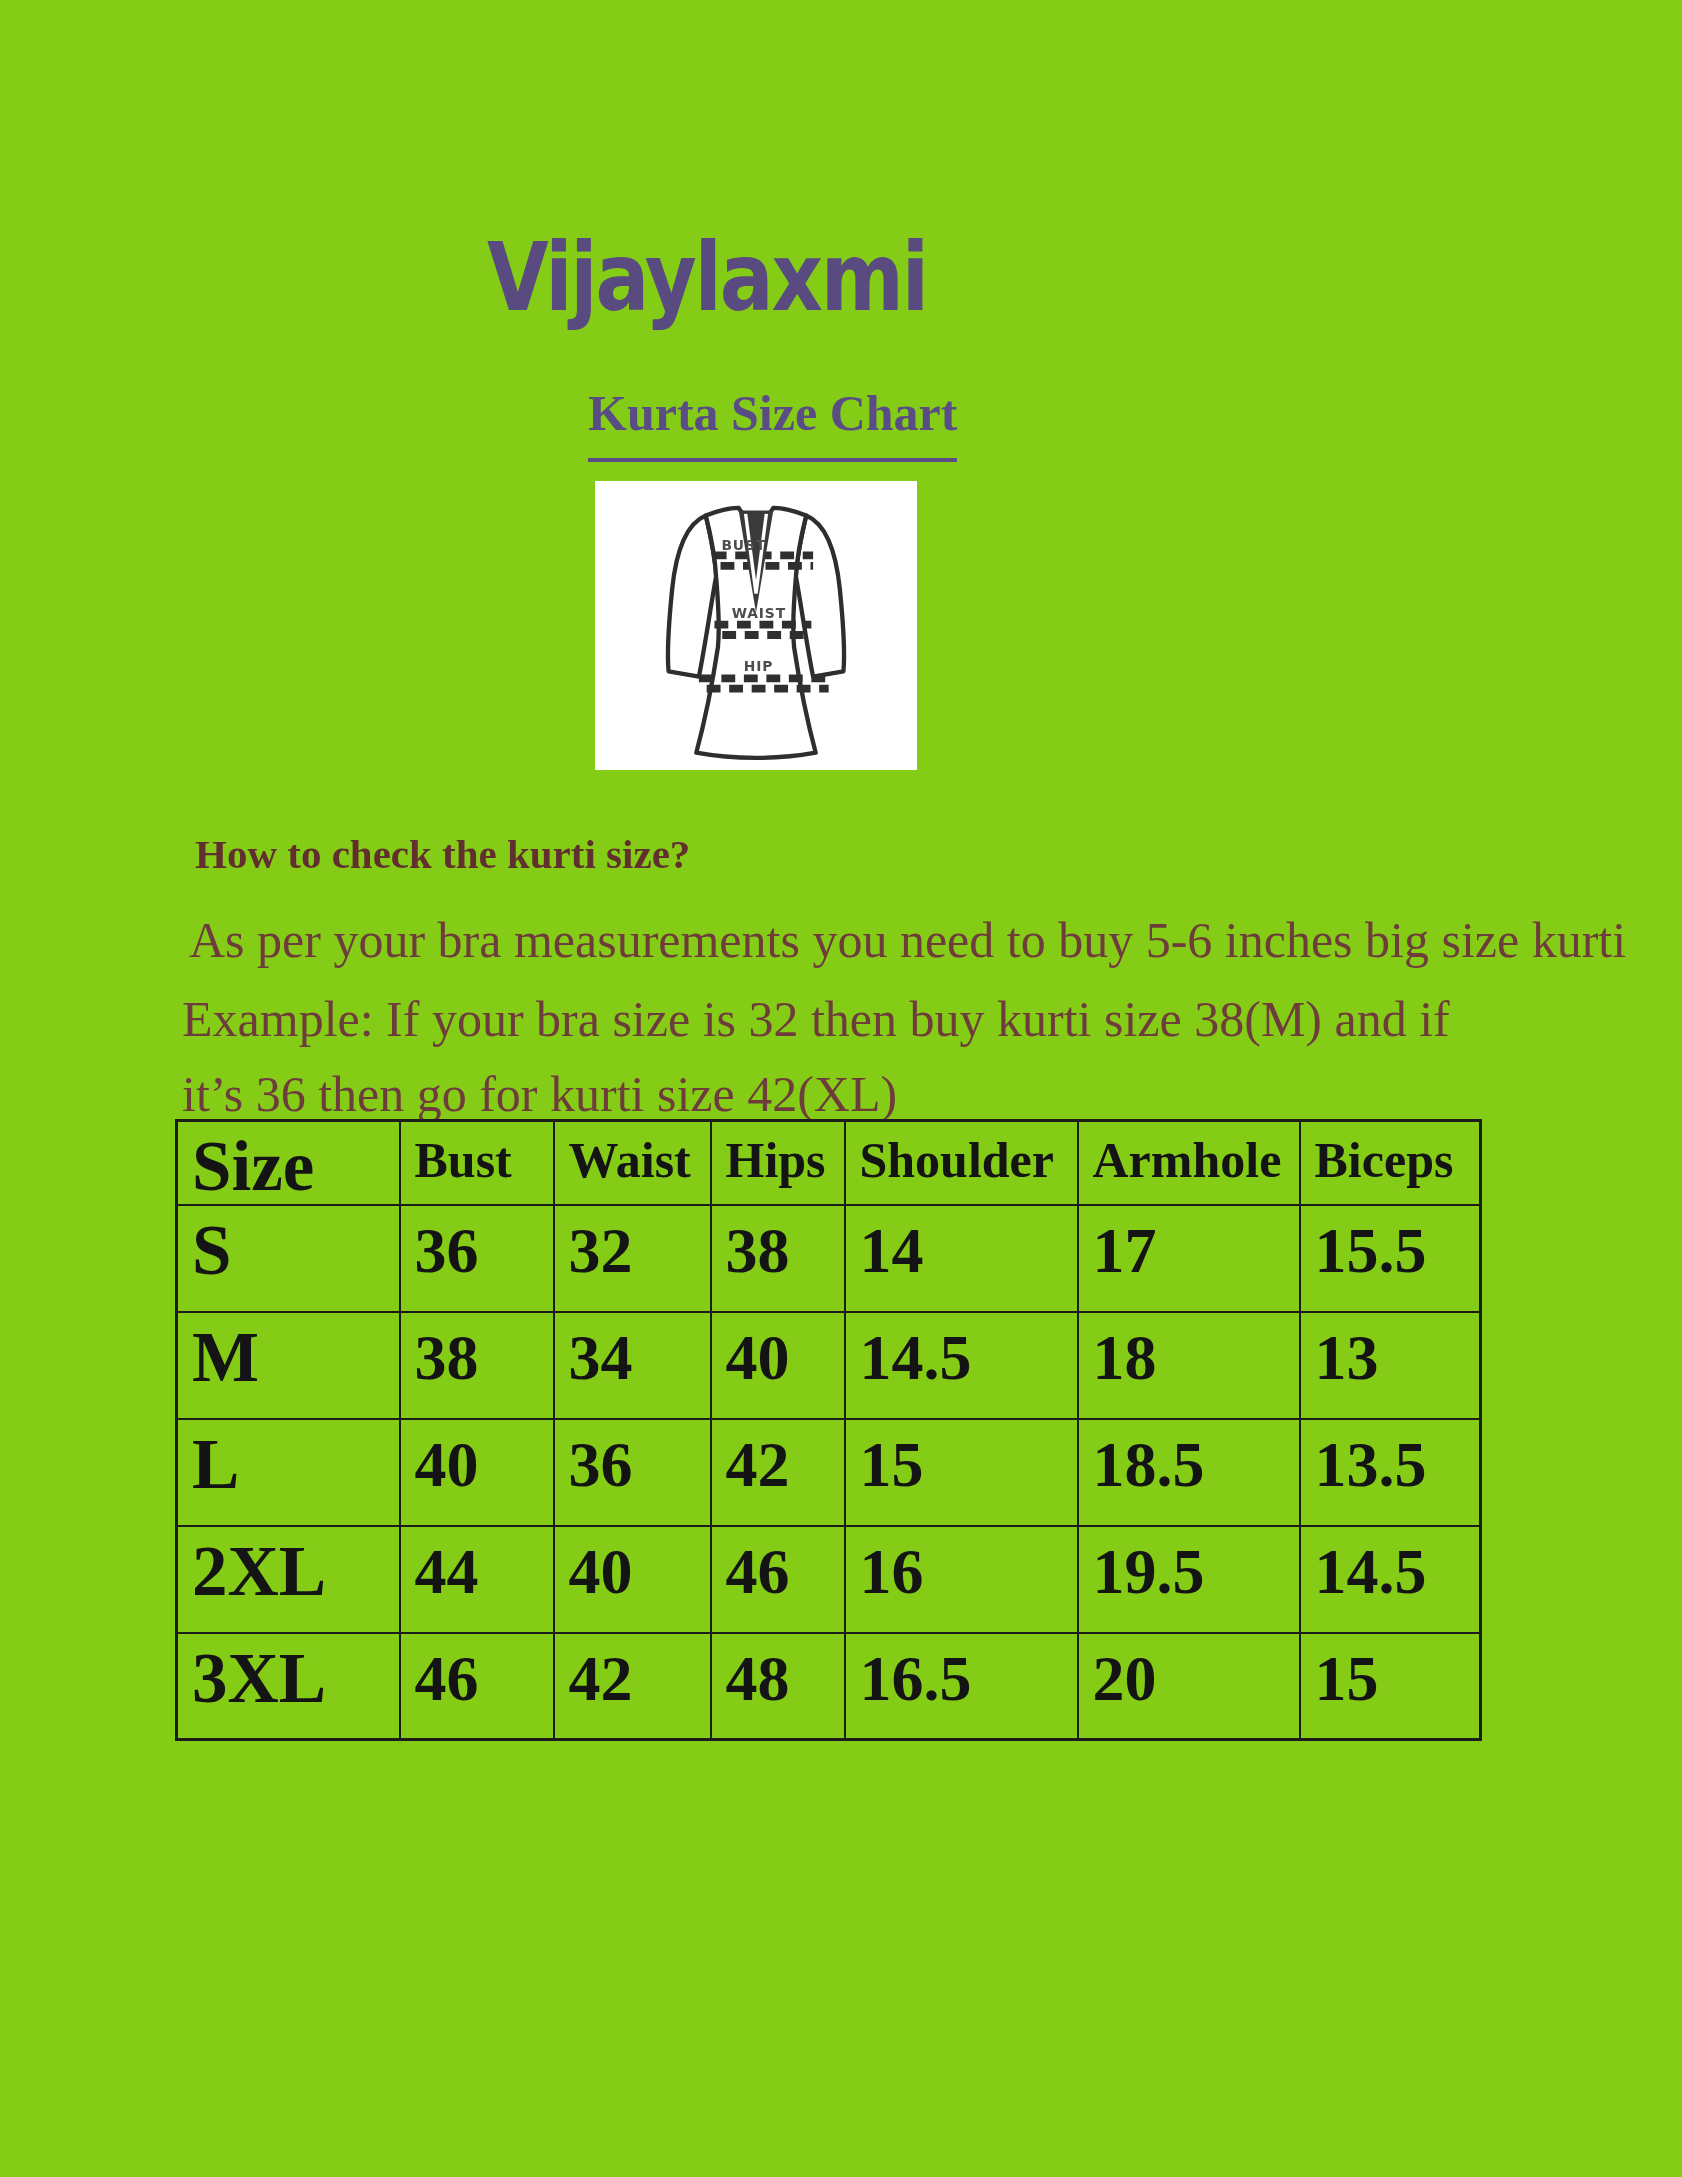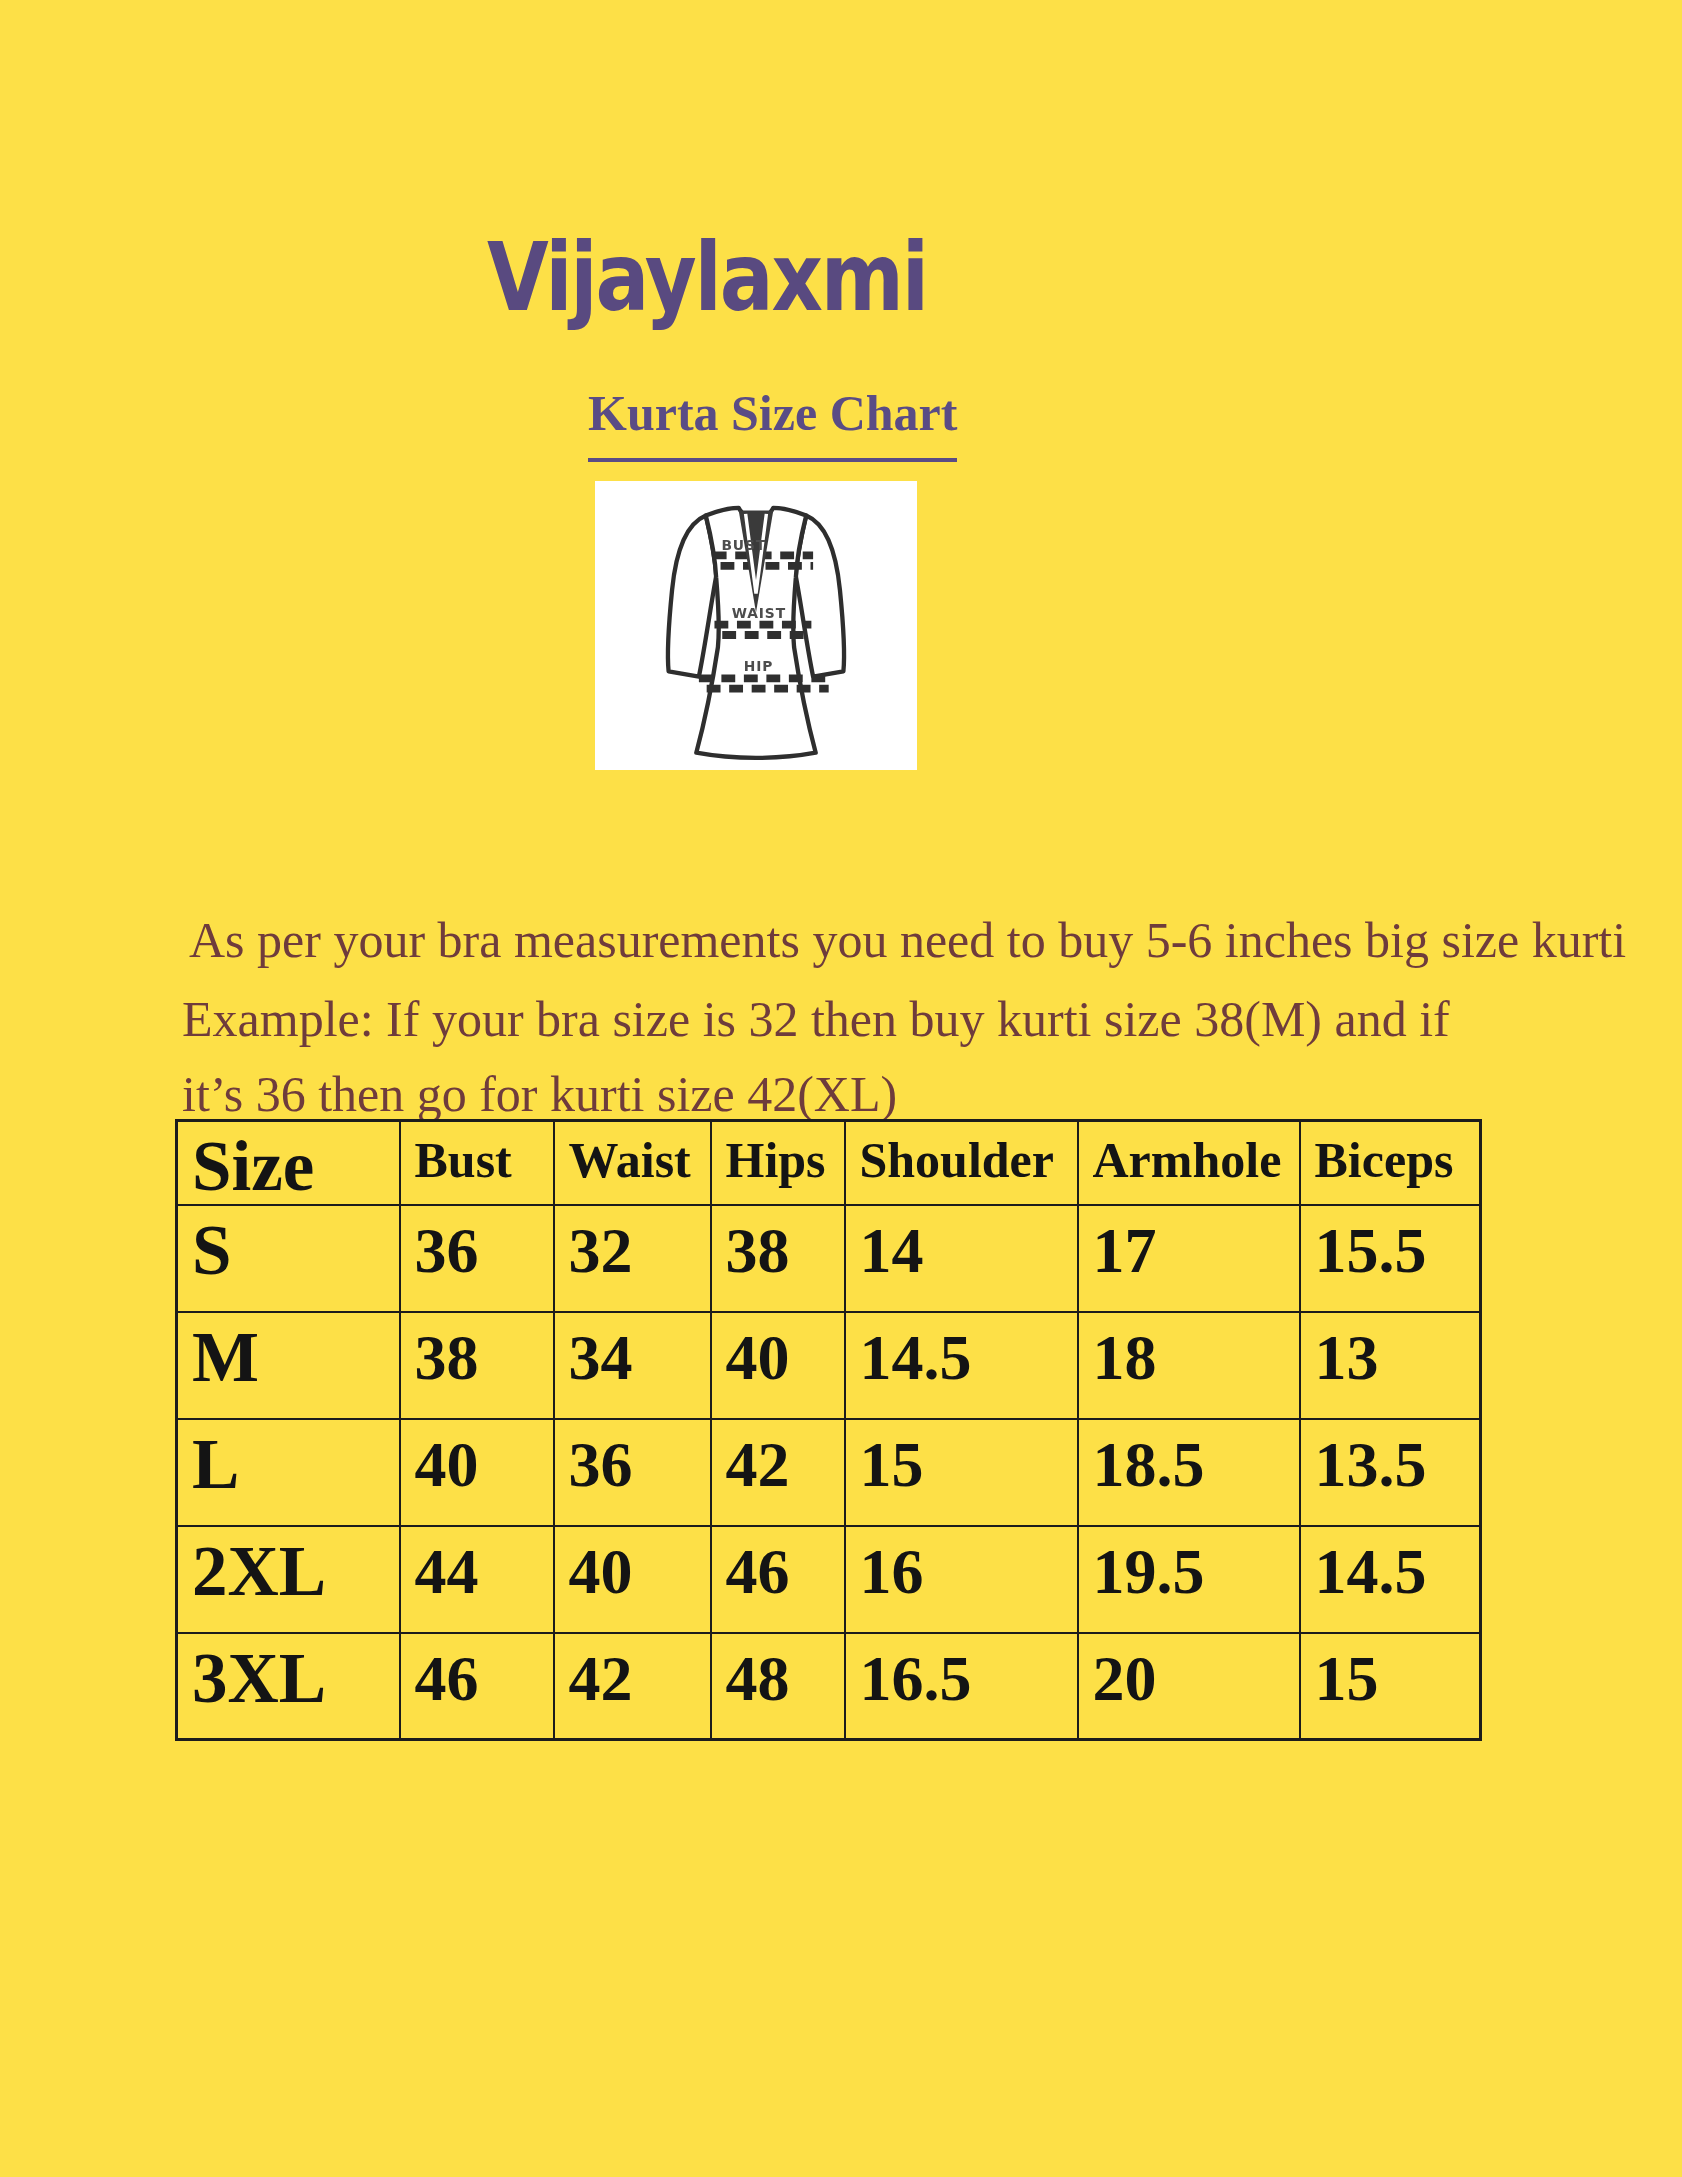--- a/index.html
+++ b/index.html
@@ -1,21 +1,21 @@
 <!DOCTYPE html>
 <html style="font-size:14px"><head>
 <meta charset="utf-8">
 <style>
   html, body { margin: 0; padding: 0; }
   body { background: #cfccda; }
   .page {
     position: relative;
     width: 1683px;
     height: 2177px;
-    background: #fde047;
+    background: #84cc16;
     overflow: hidden;
     font-family: "Liberation Serif", serif;
   }
   .brand {
     position: absolute;
     left: 487px;
     top: 230px;
     font-family: "DejaVu Sans", sans-serif;
     font-weight: bold;
     font-size: 95px;
@@ -120,20 +120,21 @@
 
       <polygon points="166,34 186,152 206,34" fill="#3a3a3a"></polygon>
       <path d="M174,38 L186,130 L198,38" fill="none" stroke="#ffffff" stroke-width="4"></path>
 
       <text x="146" y="80" font-family="DejaVu Sans, sans-serif" font-size="16" font-weight="bold" fill="#4d4d4d" letter-spacing="1">BUST</text>
       <text x="158" y="158" font-family="DejaVu Sans, sans-serif" font-size="16" font-weight="bold" fill="#4d4d4d" letter-spacing="1">WAIST</text>
       <text x="172" y="220" font-family="DejaVu Sans, sans-serif" font-size="16" font-weight="bold" fill="#4d4d4d" letter-spacing="1">HIP</text>
     </svg>
   </div>
 
+  <h2 class="question">How to check the kurti size?</h2>
 
   <p class="para p1">As per your bra measurements you need to buy 5-6 inches big size kurti</p>
 
   <p class="para p2">Example: If your bra size is 32 then buy kurti size 38(M) and if it’s 36 then go for kurti size 42(XL)</p>
 
   <table class="size-chart">
     <colgroup>
       <col style="width:223px">
         <col style="width:154px">
         <col style="width:157px">

